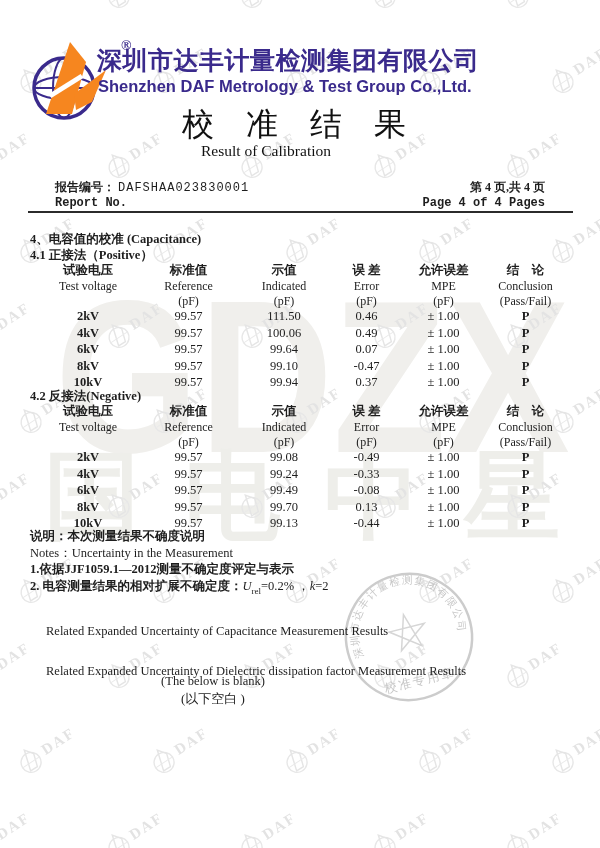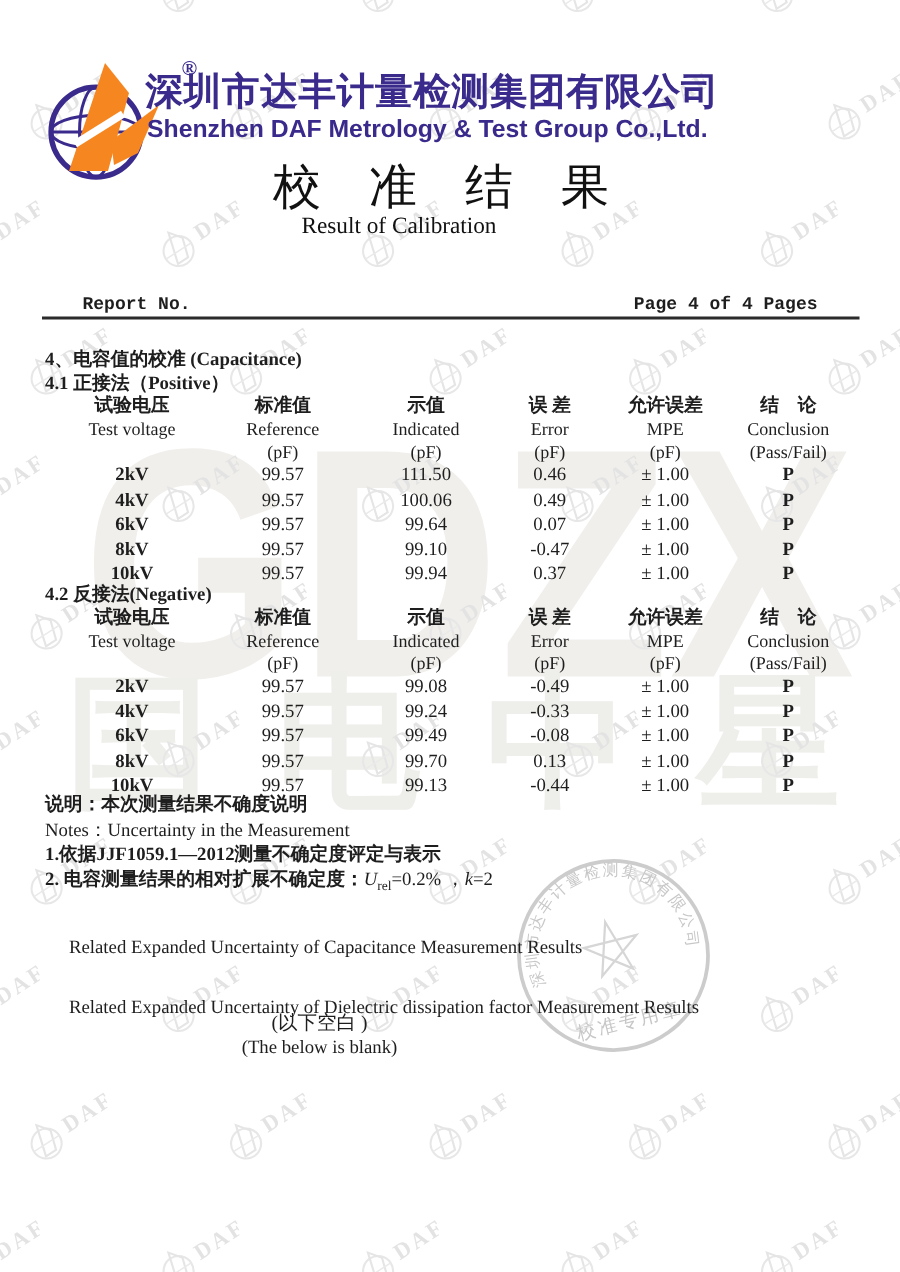--- a/index.html
+++ b/index.html
@@ -157,20 +157,27 @@
       <path d="M24 62 L56 42" stroke="#ffffff" stroke-width="5"></path>
       <text x="95" y="16" font-size="14" fill="#3a2a8c" font-weight="bold">®</text>
     </svg>
 
     <div id="company-cn" class="purple">深圳市达丰计量检测集团有限公司</div>
     <div id="company-en" class="purple">Shenzhen DAF Metrology &amp; Test Group Co.,Ltd.</div>
 
     <div id="title-cn">校 准 结 果</div>
     <div id="title-en">Result of Calibration</div>
 
+    <div class="rep-row" style="top:179px;">
+      <span>
+        <span class="cnb">报告编号：</span>
+        <span class="mono" style="letter-spacing:1px;">DAFSHAA023830001</span>
+      </span>
+      <span class="cnb">第 4 页,共 4 页</span>
+    </div>
     <div class="rep-row mono" style="top:196px;font-weight:bold;">
       <span>Report No.</span>
       <span>Page 4 of 4 Pages</span>
     </div>
     <div id="rule"></div>
 
     <div class="secline" style="top:231px;">4、电容值的校准 (Capacitance)</div>
     <div class="secline" style="top:247px;">4.1 正接法（Positive）</div>
 
     <div class="tblock" style="top:262px;">
@@ -336,18 +343,18 @@
       <div>Notes：Uncertainty in the Measurement</div>
       <div class="cnb">1.依据JJF1059.1—2012测量不确定度评定与表示</div>
       <div class="frm">
         <span class="cnb">2. 电容测量结果的相对扩展不确定度：</span><i>U</i><sub>rel</sub><span>=0.2% ，</span><i>k</i><span>=2</span>
       </div>
       <div class="ind">Related Expanded Uncertainty of Capacitance Measurement Results</div>
       <div class="ind">Related Expanded Uncertainty of Dielectric dissipation factor Measurement Results</div>
     </div>
 
     <div id="blank-note">
+      <div style="font-size:12.5px;">(The below is blank)</div>
       <div>(以下空白 )</div>
-      <div style="font-size:12.5px;">(The below is blank)</div>
     </div>
 
   </div>
 </div>
 
 </body></html>

